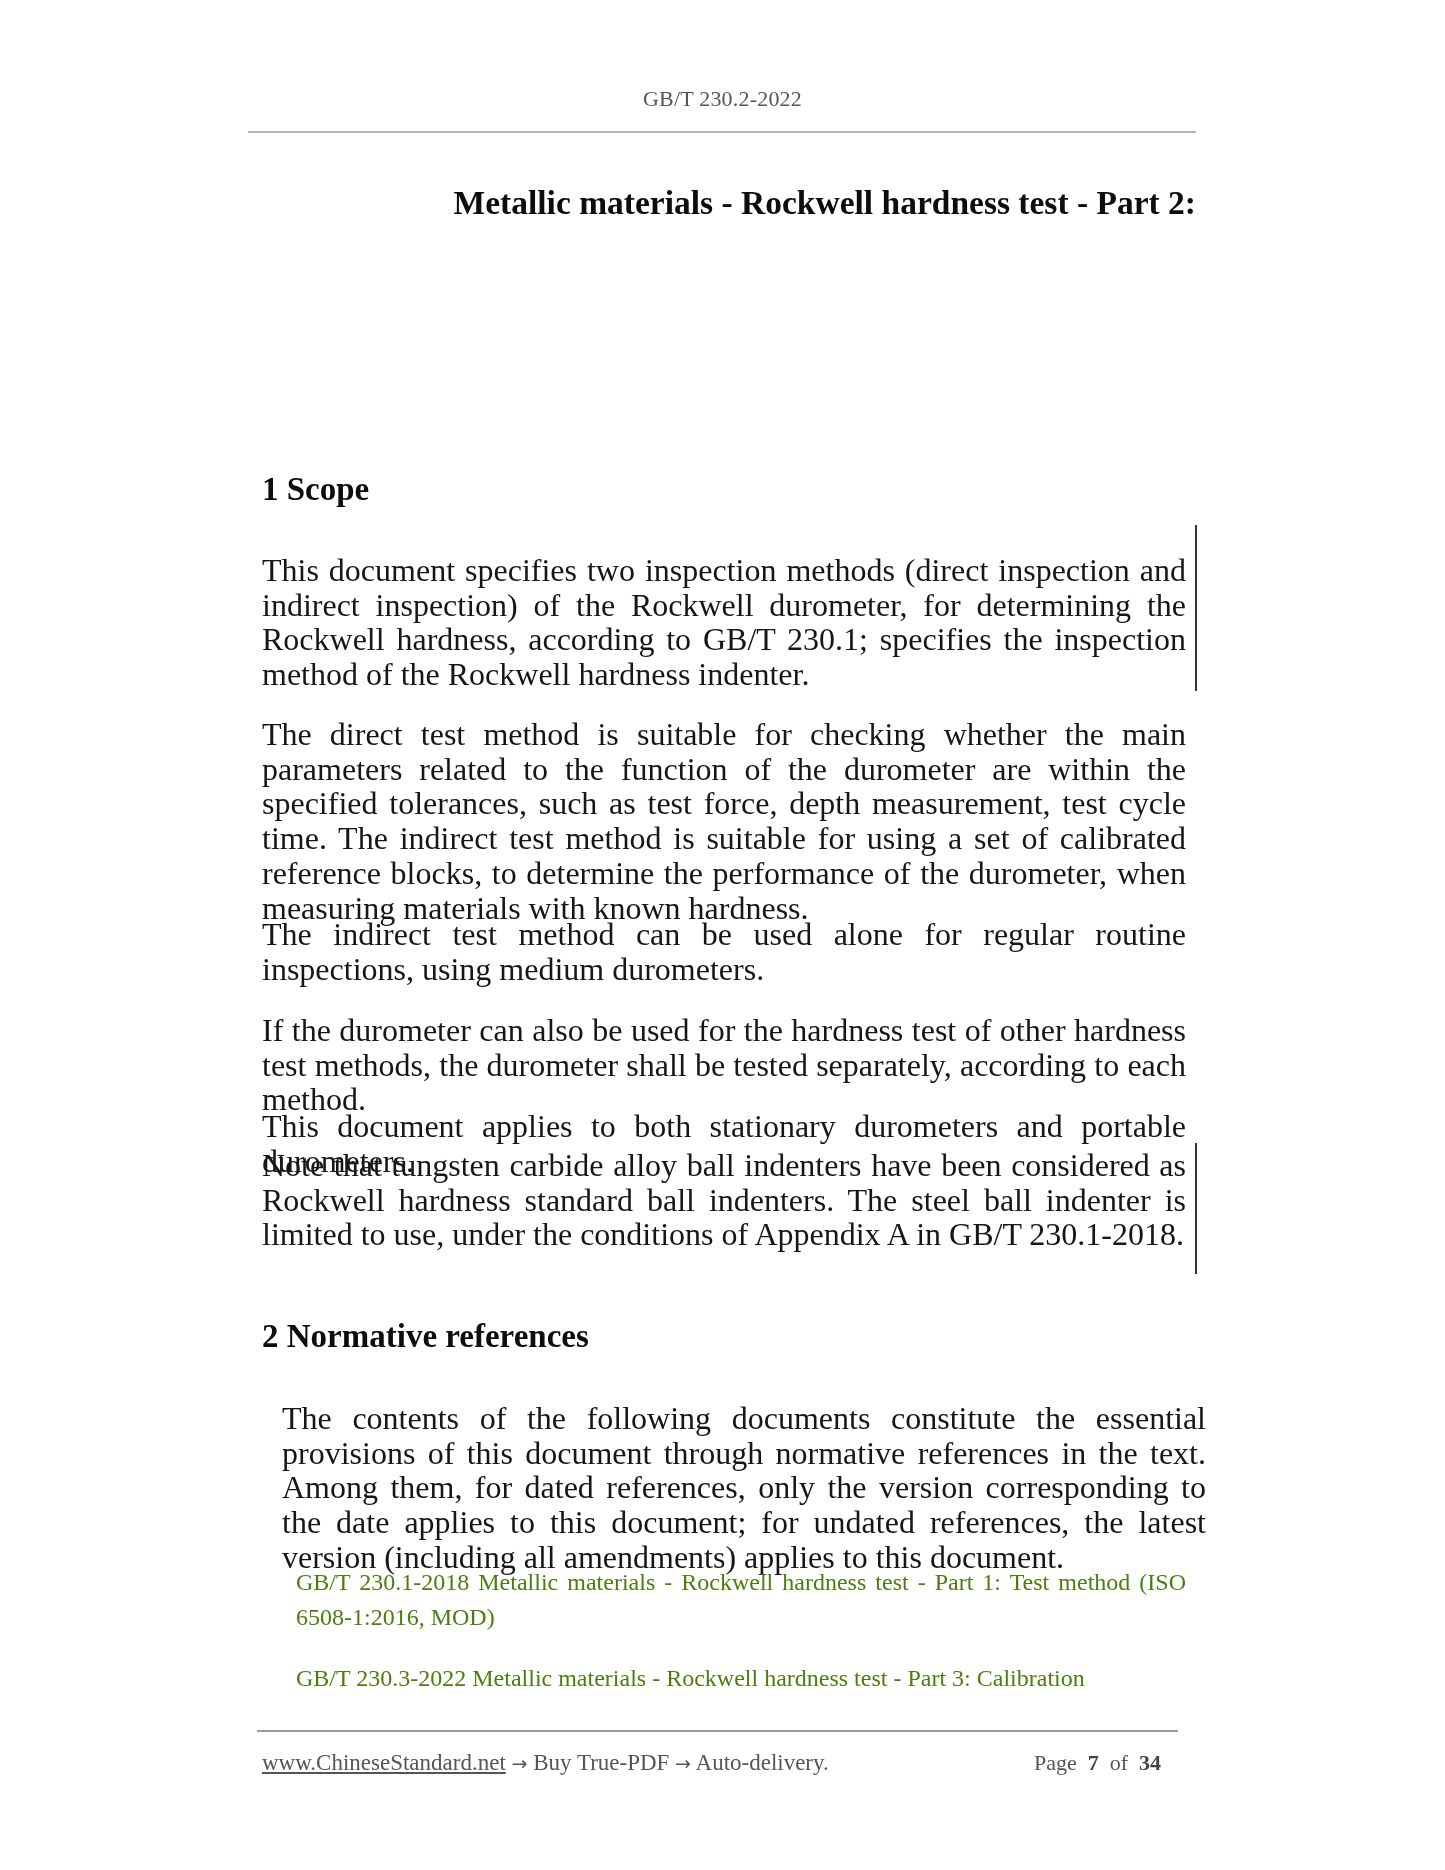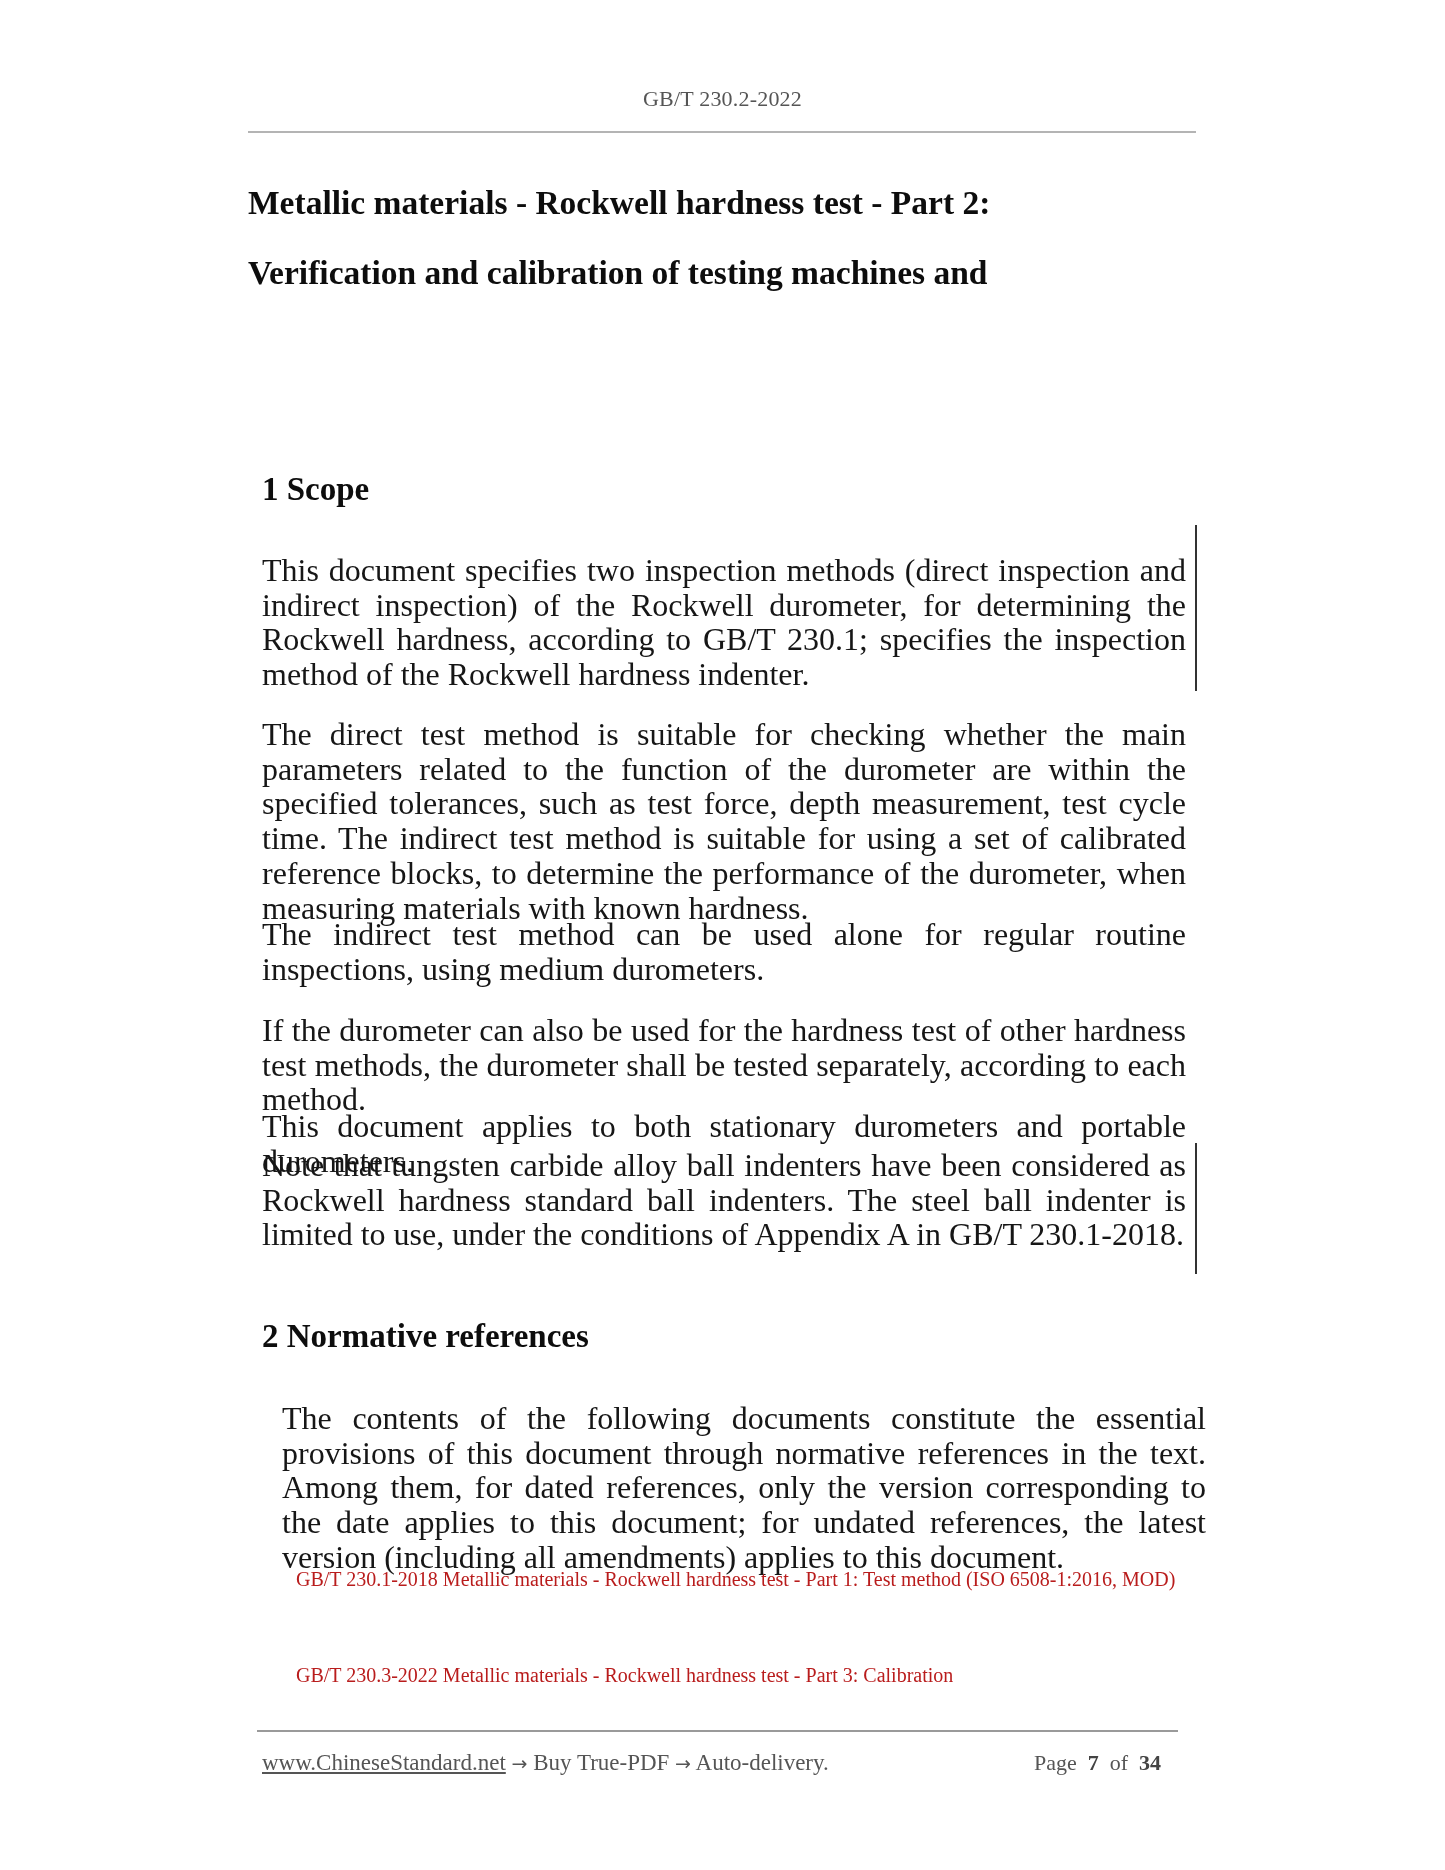--- a/index.html
+++ b/index.html
@@ -2,45 +2,44 @@
 <html><head>
 <meta charset="utf-8">
 <style>
   html, body { margin: 0; padding: 0; background: #ffffff; }
   body { width: 1445px; height: 1870px; position: relative; overflow: hidden;
          font-family: "Liberation Serif", "DejaVu Serif", serif; color: #111; }
   .abs { position: absolute; }
   .running-header { left: 0; width: 1445px; top: 86px; text-align: center;
          font-size: 22px; color: #555; letter-spacing: 0.2px; }
   .header-rule { left: 248px; width: 948px; top: 131px; height: 2px; background: #b4b4b4; }
-  .title { left: 248px; width: 948px; top: 168px; text-align: left; font-weight: bold;
+  .title { left: 248px; width: 948px; top: 168px; text-align: right; font-weight: bold;
          font-size: 33.5px; line-height: 70px; color: #0d0d0d; }
   .title div { white-space: nowrap; }
   .h1 { left: 262px; font-weight: bold; font-size: 33px; color: #0d0d0d; white-space: nowrap; }
   .para { left: 262px; width: 924px; font-size: 32px; line-height: 34.7px;
           text-align: justify; color: #161616; }
-  .ref { left: 296px; width: 890px; font-size: 20px; line-height: 28px;
-         text-align: justify; color: #b91c1c; }
+  .ref { left: 296px; width: 890px; font-size: 24px; line-height: 35px;
+         text-align: justify; color: #4d7c0f; }
   .change-bar { width: 2px; background: #333; left: 1195px; }
   .footer-rule { left: 257px; width: 921px; top: 1730px; height: 2px; background: #9a9a9a; }
   .footer-left { left: 262px; top: 1750px; font-size: 23px; color: #555; white-space: nowrap; }
   .footer-left a { color: #555; text-decoration: underline; }
   .footer-right { left: 1034px; top: 1750px; font-size: 22px; color: #555; white-space: nowrap; }
   .footer-right b { color: #444; }
   .arrow { font-family: "DejaVu Sans", sans-serif; font-size: 19px; }
 </style>
 </head>
 <body>
 
 <div class="abs running-header">GB/T 230.2-2022</div>
 <div class="abs header-rule"></div>
 
 <div class="abs title">
   <div>Metallic materials - Rockwell hardness test - Part 2:</div>
-  <div>Verification and calibration of testing machines and</div>
 </div>
 
 <div class="abs h1" style="top:471px;">1 Scope</div>
 
 <div class="abs para" style="top:553px;">This document specifies two inspection methods (direct inspection and indirect inspection) of the Rockwell durometer, for determining the Rockwell hardness, according to GB/T 230.1; specifies the inspection method of the Rockwell hardness indenter.</div>
 <div class="abs para" style="top:717px;">The direct test method is suitable for checking whether the main parameters related to the function of the durometer are within the specified tolerances, such as test force, depth measurement, test cycle time. The indirect test method is suitable for using a set of calibrated reference blocks, to determine the performance of the durometer, when measuring materials with known hardness.</div>
 <div class="abs para" style="top:917px;">The indirect test method can be used alone for regular routine inspections, using medium durometers.</div>
 <div class="abs para" style="top:1013px;">If the durometer can also be used for the hardness test of other hardness test methods, the durometer shall be tested separately, according to each method.</div>
 <div class="abs para" style="top:1109px;">This document applies to both stationary durometers and portable durometers.</div>
 <div class="abs para" style="top:1148px;">Note that tungsten carbide alloy ball indenters have been considered as Rockwell hardness standard ball indenters. The steel ball indenter is limited to use, under the conditions of Appendix A in GB/T 230.1-2018.</div>

